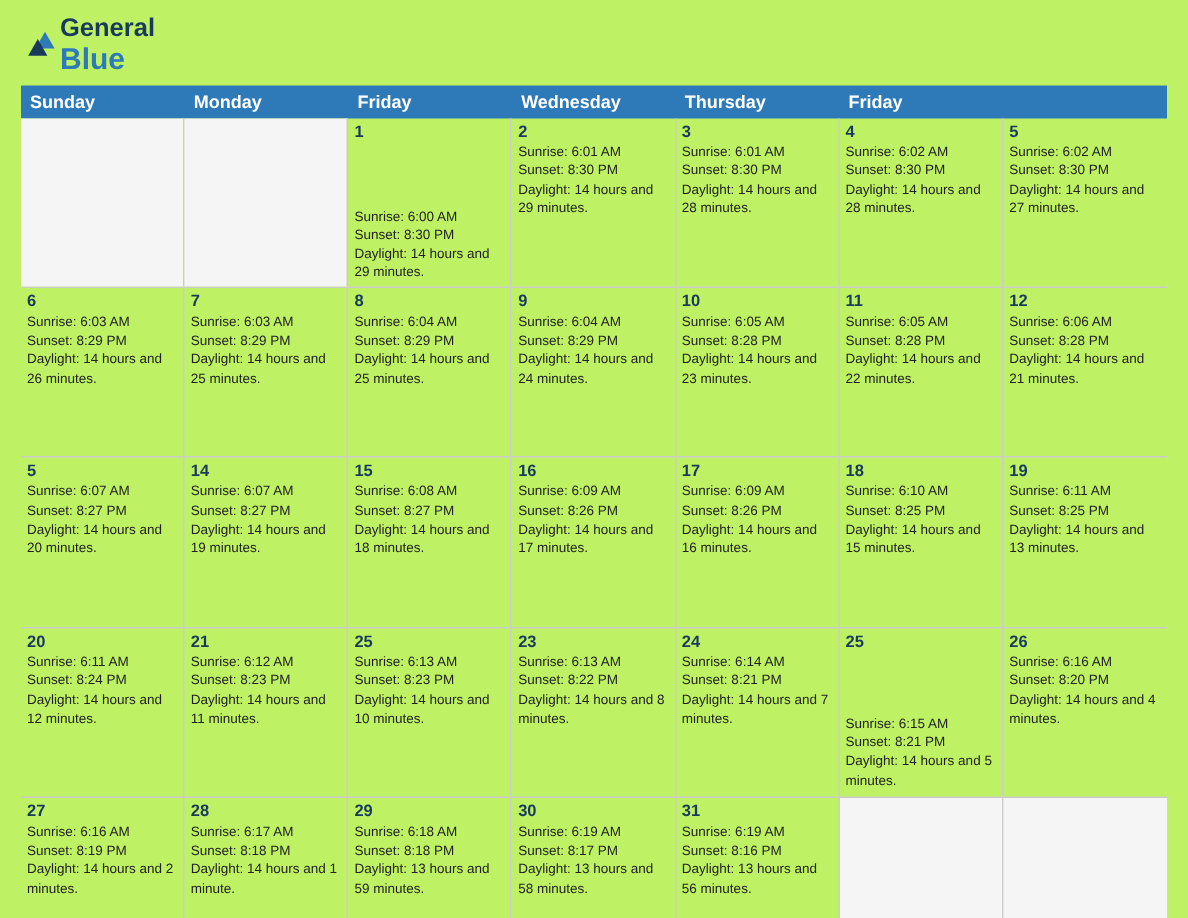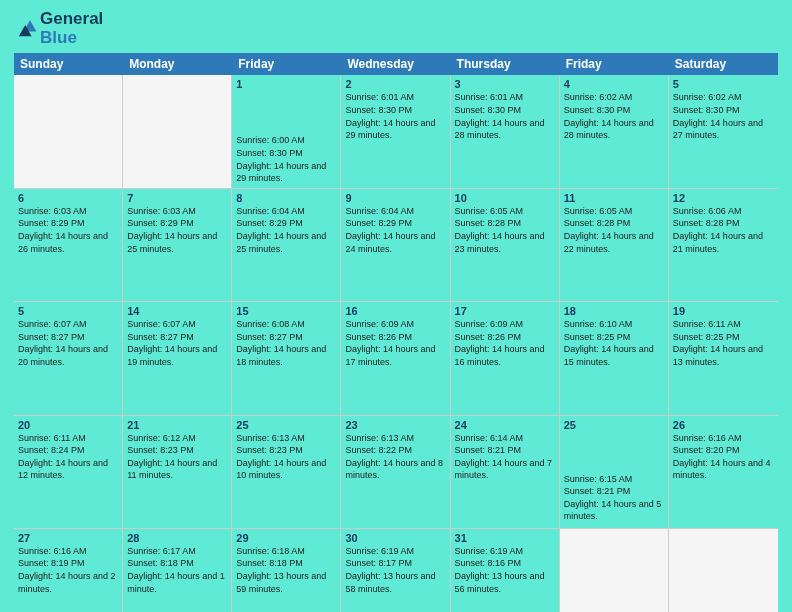--- a/index.html
+++ b/index.html
@@ -6,21 +6,21 @@
     body {
       font-family: Arial, sans-serif;
       background: #fff;
       width: 792px;
       height: 612px;
       overflow: hidden;
     }
     .page {
       width: 792px;
       height: 612px;
-      background: #5eead4;
+      background: #bef264;
       display: flex;
       flex-direction: column;
       padding: 10px 14px 8px 14px;
     }
     .header {
       display: flex;
       justify-content: space-between;
       align-items: flex-start;
       margin-bottom: 6px;
     }
@@ -106,37 +106,36 @@
 
 <div class="page">
   <div class="header">
     <div class="logo">
       <svg class="logo-icon" viewBox="0 0 30 30">
         <polygon points="20,4 28,18 12,18" fill="#2e7ab8"></polygon>
         <polygon points="14,10 22,24 6,24" fill="#1a3a5c"></polygon>
       </svg>
       <div>
         <div style="font-size:17px;font-weight:bold;color:#1a3a5c;line-height:1.1">General</div>
-        <div style="font-size:17px;font-weight:bold;color:#2e7ab8;line-height:1.1">Blue</div>
+        <div style="font-size:20px;font-weight:bold;color:#2e7ab8;line-height:1.1">Blue</div>
       </div>
     </div>
     <div class="title-section">
       <div class="month-title"></div>
       <div class="location-title"></div>
     </div>
   </div>
   <div class="calendar">
     <div class="cal-header" id="cal-header">
         <div class="cal-header-cell">Sunday</div>
         <div class="cal-header-cell">Monday</div>
         <div class="cal-header-cell">Friday</div>
         <div class="cal-header-cell">Wednesday</div>
         <div class="cal-header-cell">Thursday</div>
         <div class="cal-header-cell">Friday</div>
-        <div class="cal-header-cell">Saturday</div>
       </div>
     <div class="cal-body" id="cal-body">
         <div class="cal-row">
           <div class="cal-cell empty"></div>
           <div class="cal-cell empty"></div>
           <div class="cal-cell">
             <div class="day-num">1</div>
             <div class="cell-info" style="white-space: pre-line; margin-top: 44px;">Sunrise: 6:00 AM
 Sunset: 8:30 PM
 Daylight: 14 hours and 29 minutes.</div>

